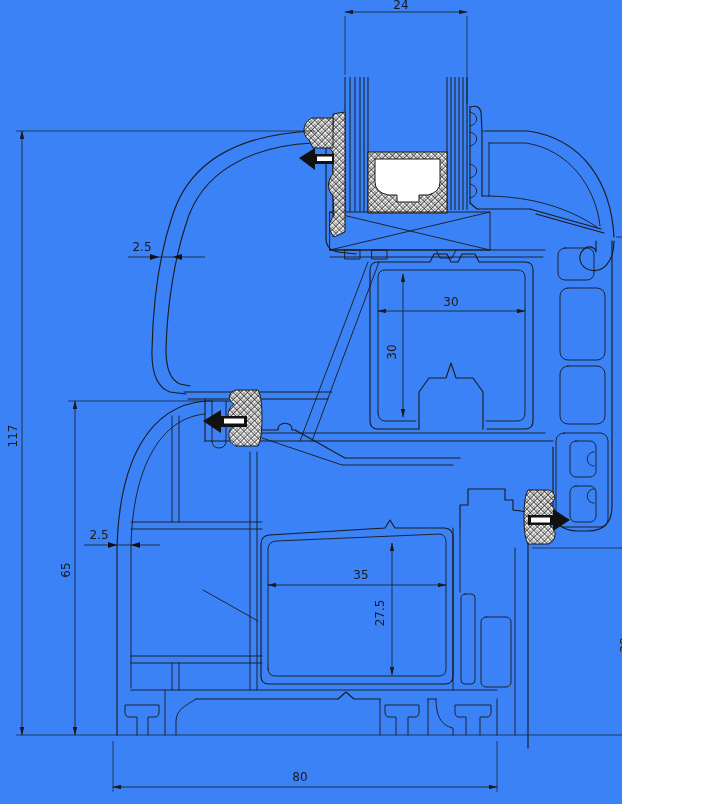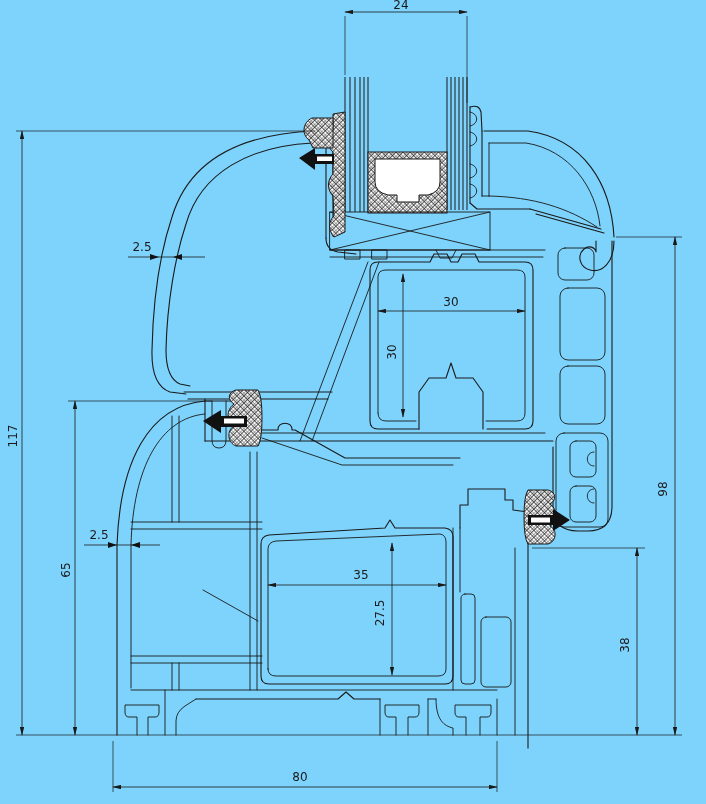--- a/index.html
+++ b/index.html
@@ -1,16 +1,16 @@
 <!DOCTYPE html>
 <html><head>
 <meta charset="utf-8">
 <style>
   html,body{margin:0;padding:0;background:#ffffff;}
-  .stage{position:relative;width:706px;height:804px;background:#7dd3fc;overflow:hidden;}
+  .stage{position:relative;width:622px;height:804px;background:#3b82f6;overflow:hidden;}
   svg{display:block;}
   .p{stroke:#1a1a1a;stroke-width:1.1;fill:none;stroke-linejoin:round;stroke-linecap:round;}
   .thin{stroke-width:0.9;}
   .g{stroke:#1a1a1a;stroke-width:1;fill:none;}
   .dim{stroke:#1a1a1a;stroke-width:0.8;fill:none;marker-start:url(#arr);marker-end:url(#arr);}
   .ext{stroke:#1a1a1a;stroke-width:0.7;fill:none;}
   .lead{stroke:#1a1a1a;stroke-width:0.8;fill:none;}
   text{font-family:"DejaVu Sans","Liberation Sans",sans-serif;font-size:12px;fill:#1a1a1a;}
   .hatchfill{fill:url(#hatch);stroke:#1a1a1a;stroke-width:1;}
   .solid{fill:#111111;stroke:none;}

